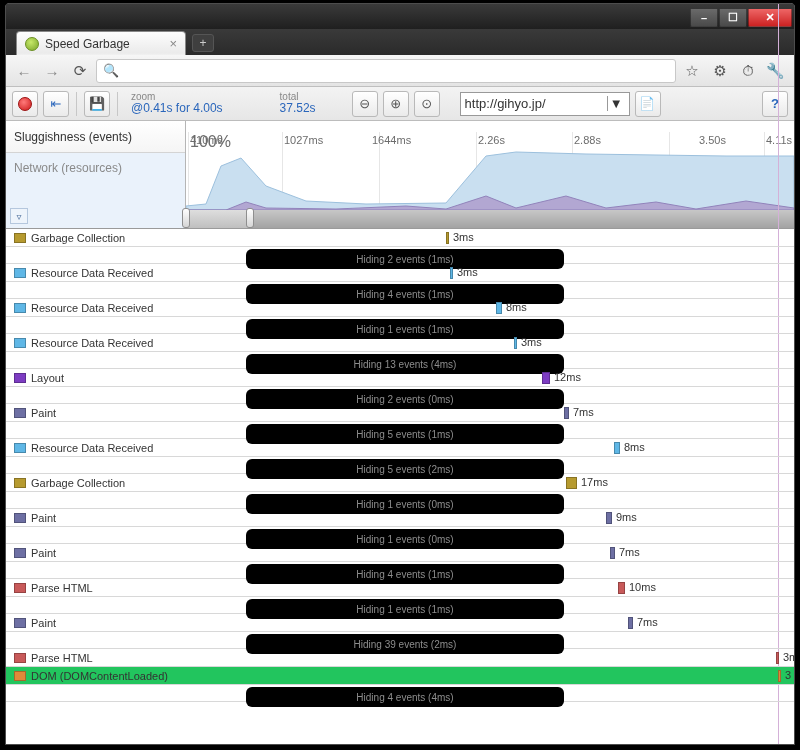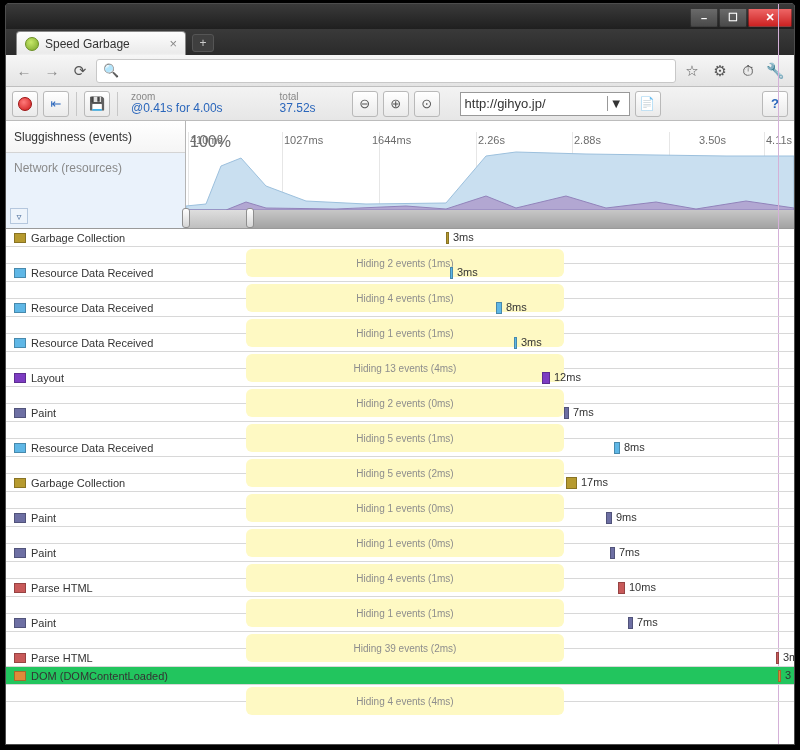--- a/index.html
+++ b/index.html
@@ -51,21 +51,21 @@
   .range-handle{position:absolute;top:-2px;width:8px;height:20px;background:linear-gradient(#fff,#d5d5d5);border:1px solid #8e8e8e;border-radius:3px}
   
   .events{flex:1;overflow:hidden;background:#fff}
   .evrow{height:18px;border-bottom:1px solid #d8d8d8;position:relative;font-size:11px;color:#333;display:flex;align-items:center}
   .evrow.alt{background:#22c55e}
   .evrow .sw{width:12px;height:10px;margin:0 5px 0 8px;border:1px solid rgba(0,0,0,.25)}
   .evrow .name{}
   .evrow .bar{position:absolute;height:12px;top:3px;border:1px solid rgba(0,0,0,.25)}
   .evrow .dur{position:absolute;top:2px;font-size:11px;color:#333}
   .hiding{height:17px;border-bottom:1px solid #d8d8d8;position:relative}
-  .hiding .pill{position:absolute;left:240px;right:230px;top:2px;height:28px;border-radius:6px;background:#fef9c3;color:#8d8d8d;font-size:10px;display:flex;align-items:center;justify-content:center}
+  .hiding .pill{position:absolute;left:240px;right:230px;top:2px;height:20px;border-radius:6px;background:#000000;color:#8d8d8d;font-size:10px;display:flex;align-items:center;justify-content:center}
   .vline{position:absolute;top:0;bottom:0;width:1px;background:#d4b0d8}
   
   .c-gc{background:#b69a2f}
   .c-res{background:#5fb7e6}
   .c-layout{background:#7d3cc2}
   .c-paint{background:#6d6fa3}
   .c-parse{background:#c85a5a}
   .c-dom{background:#e08a3a}
 </style>
 </head>

